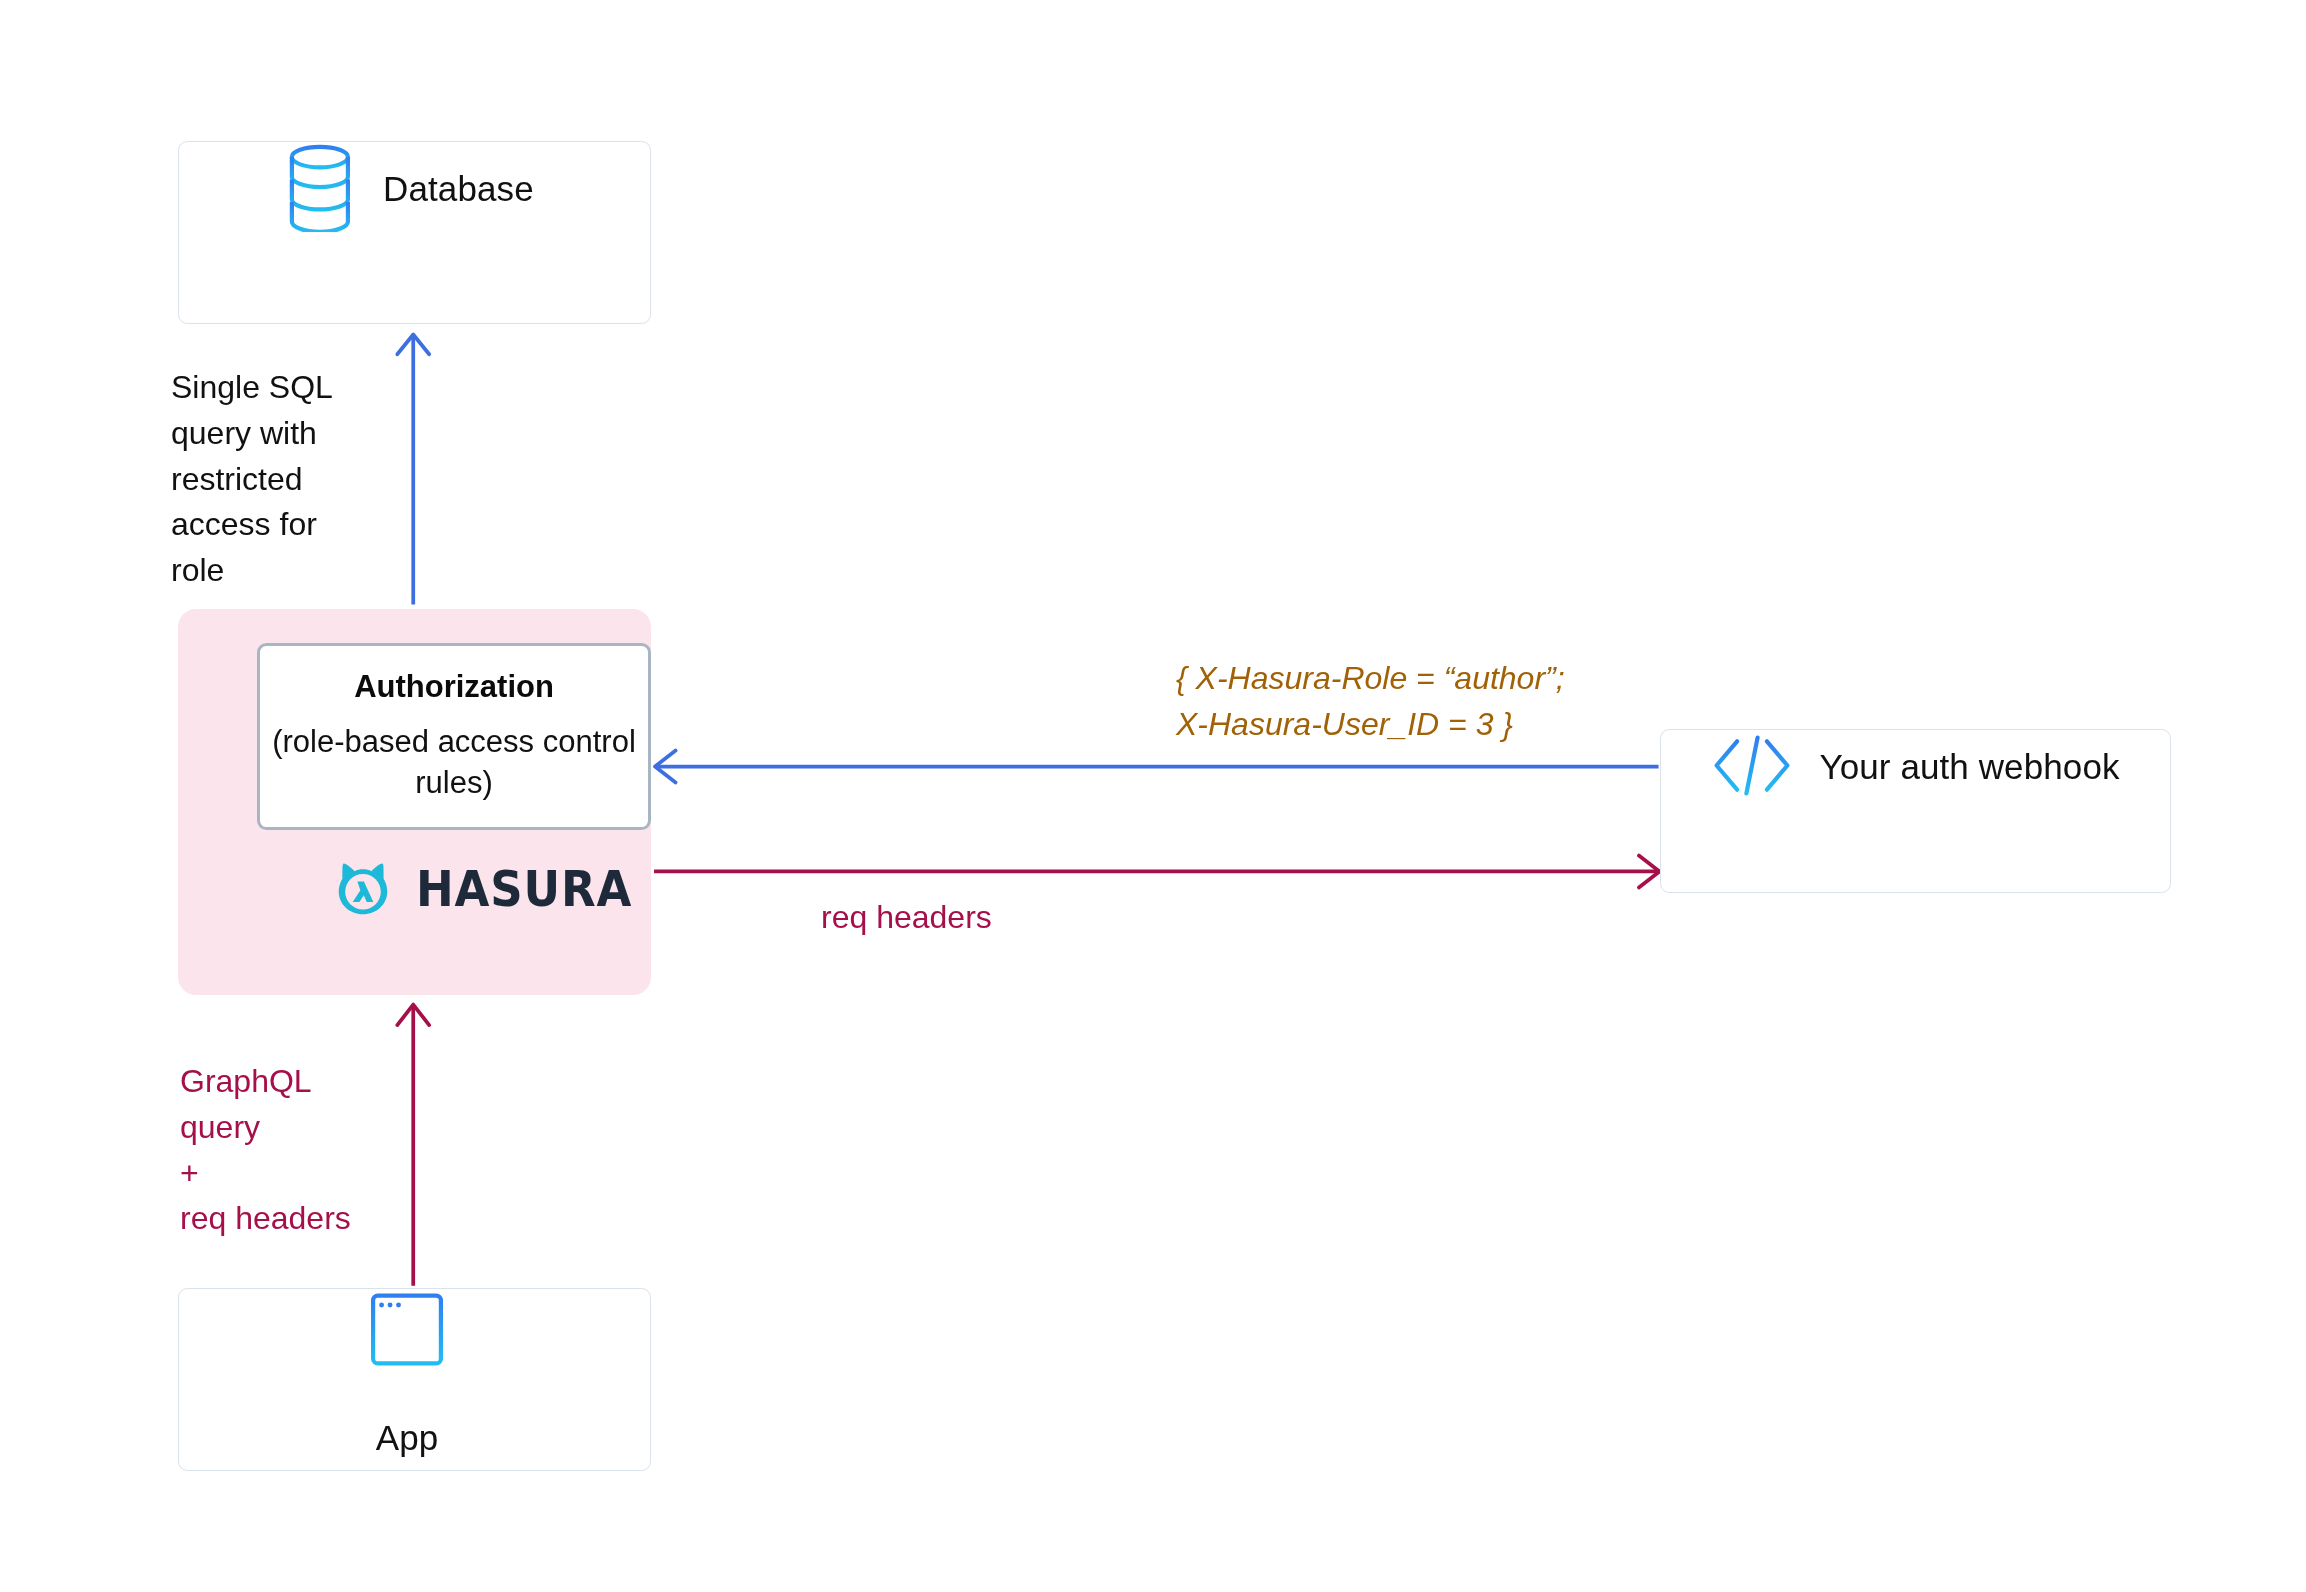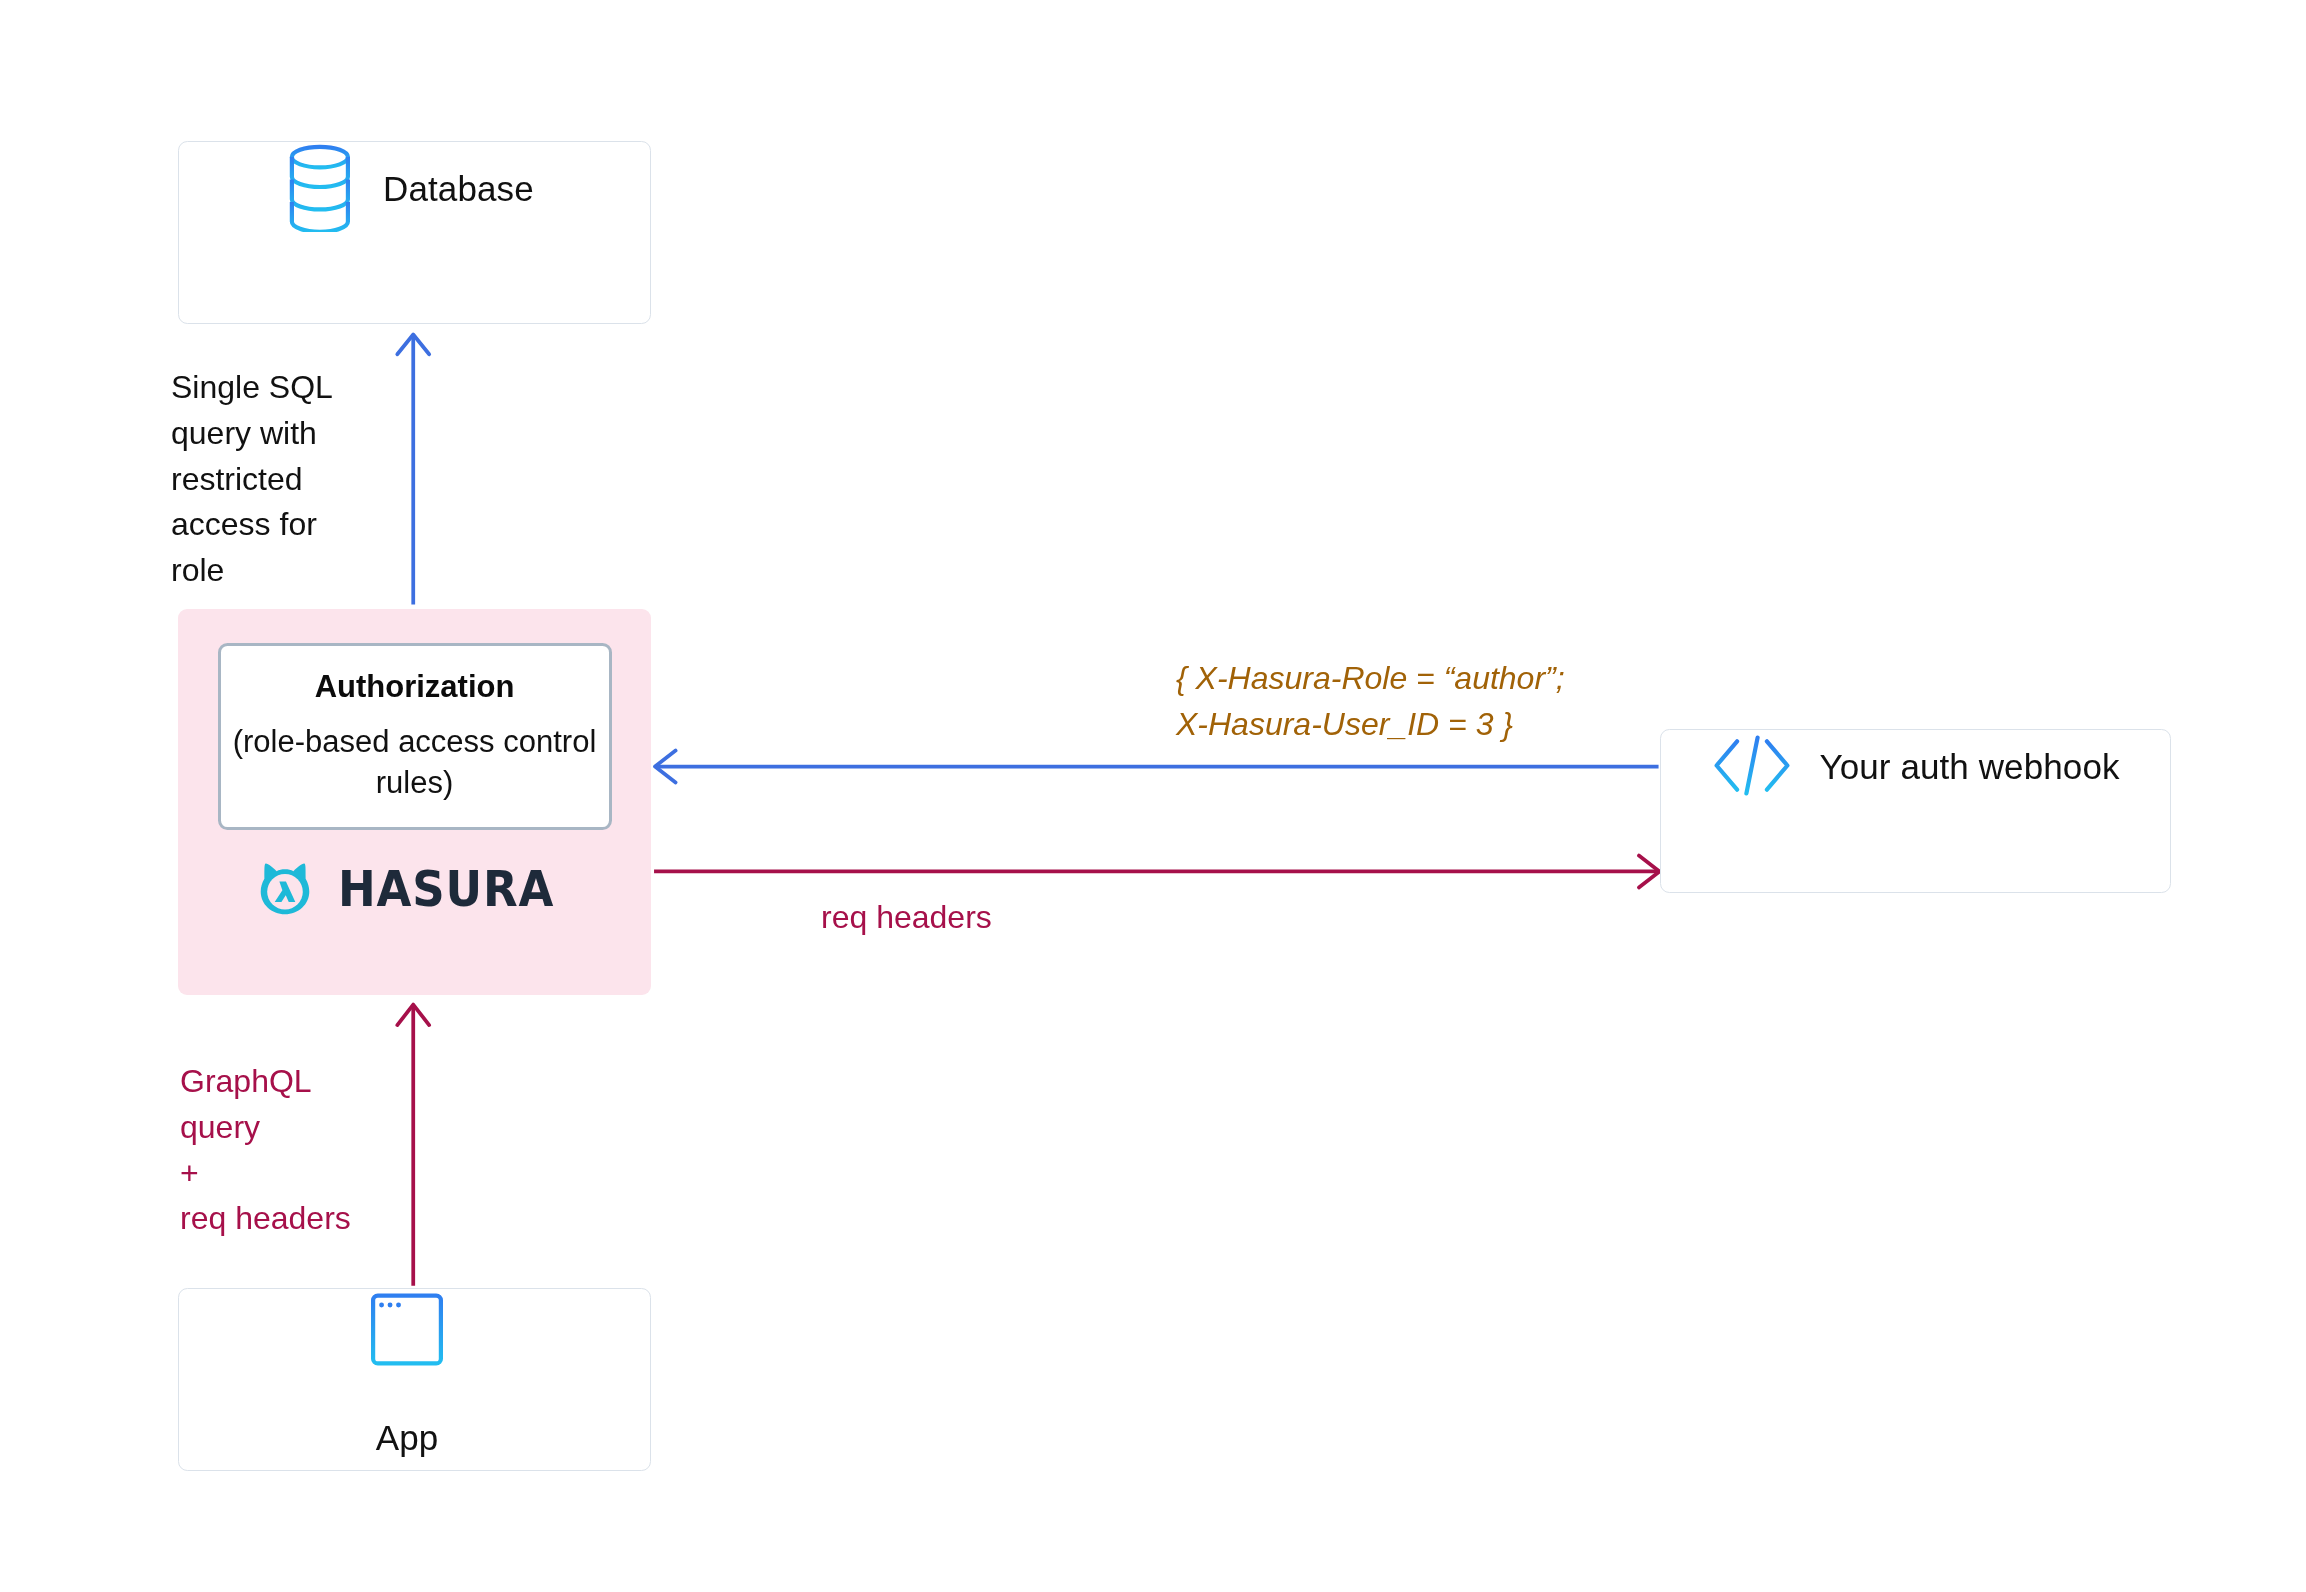--- a/index.html
+++ b/index.html
@@ -73,24 +73,24 @@
 
   
   #node-hasura {
     position: absolute;
     left: 178px;
     top: 609px;
     width: 473px;
     height: 386px;
     box-sizing: border-box;
     background: #fce4ec;
-    border-radius: 9px;
+    border-radius: 18px;
     display: flex;
     flex-direction: column;
-    align-items: center;
+    align-items: flex-end;
   }
   #auth-card {
     box-sizing: border-box;
     width: 394px;
     margin-top: 34px;
     padding: 20.6px 9.4px 24px;
     background: #ffffff;
     border: 3.7px solid #a8b6c4;
     border-radius: 9.4px;
     text-align: center;

